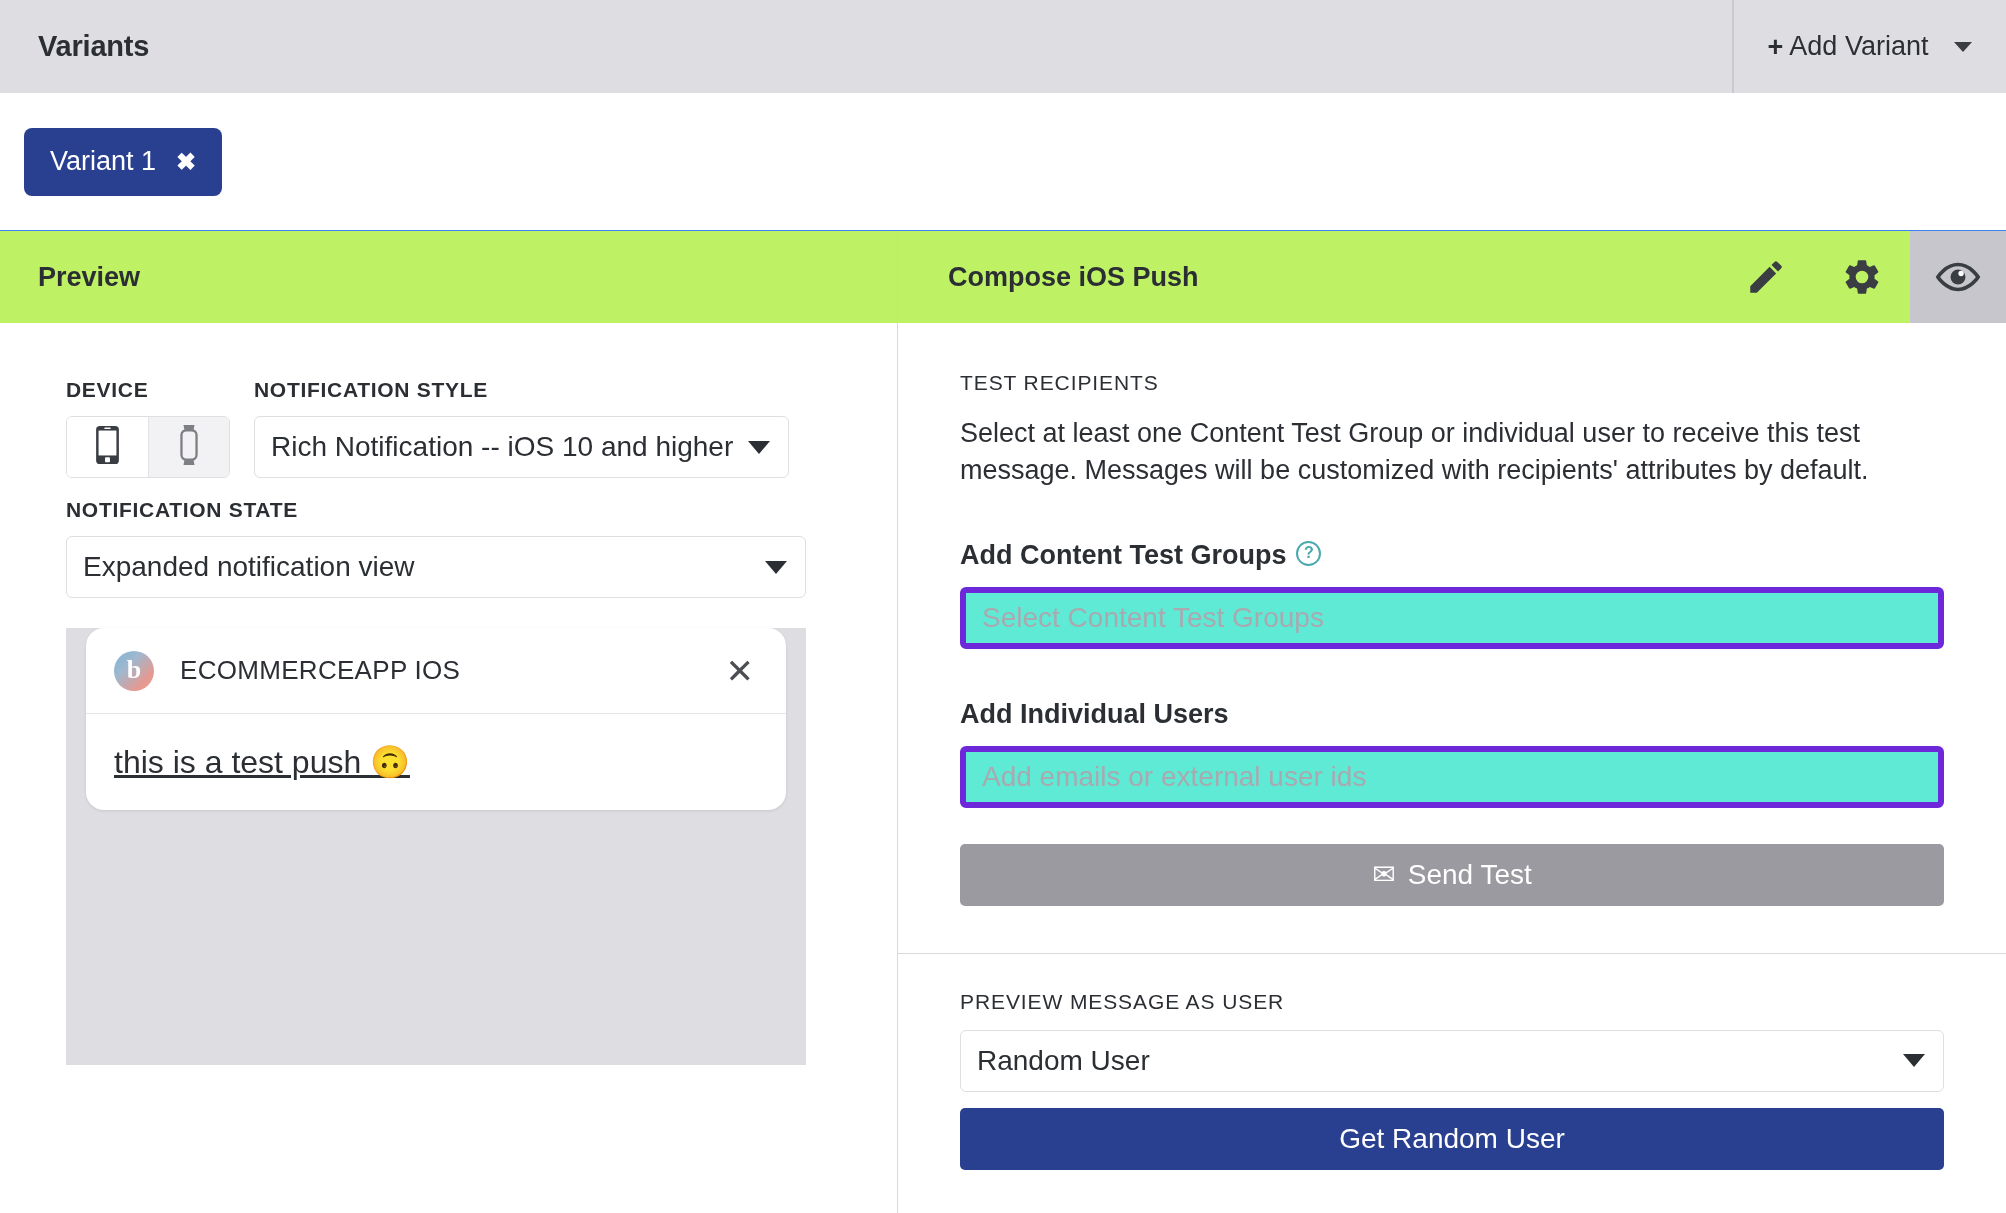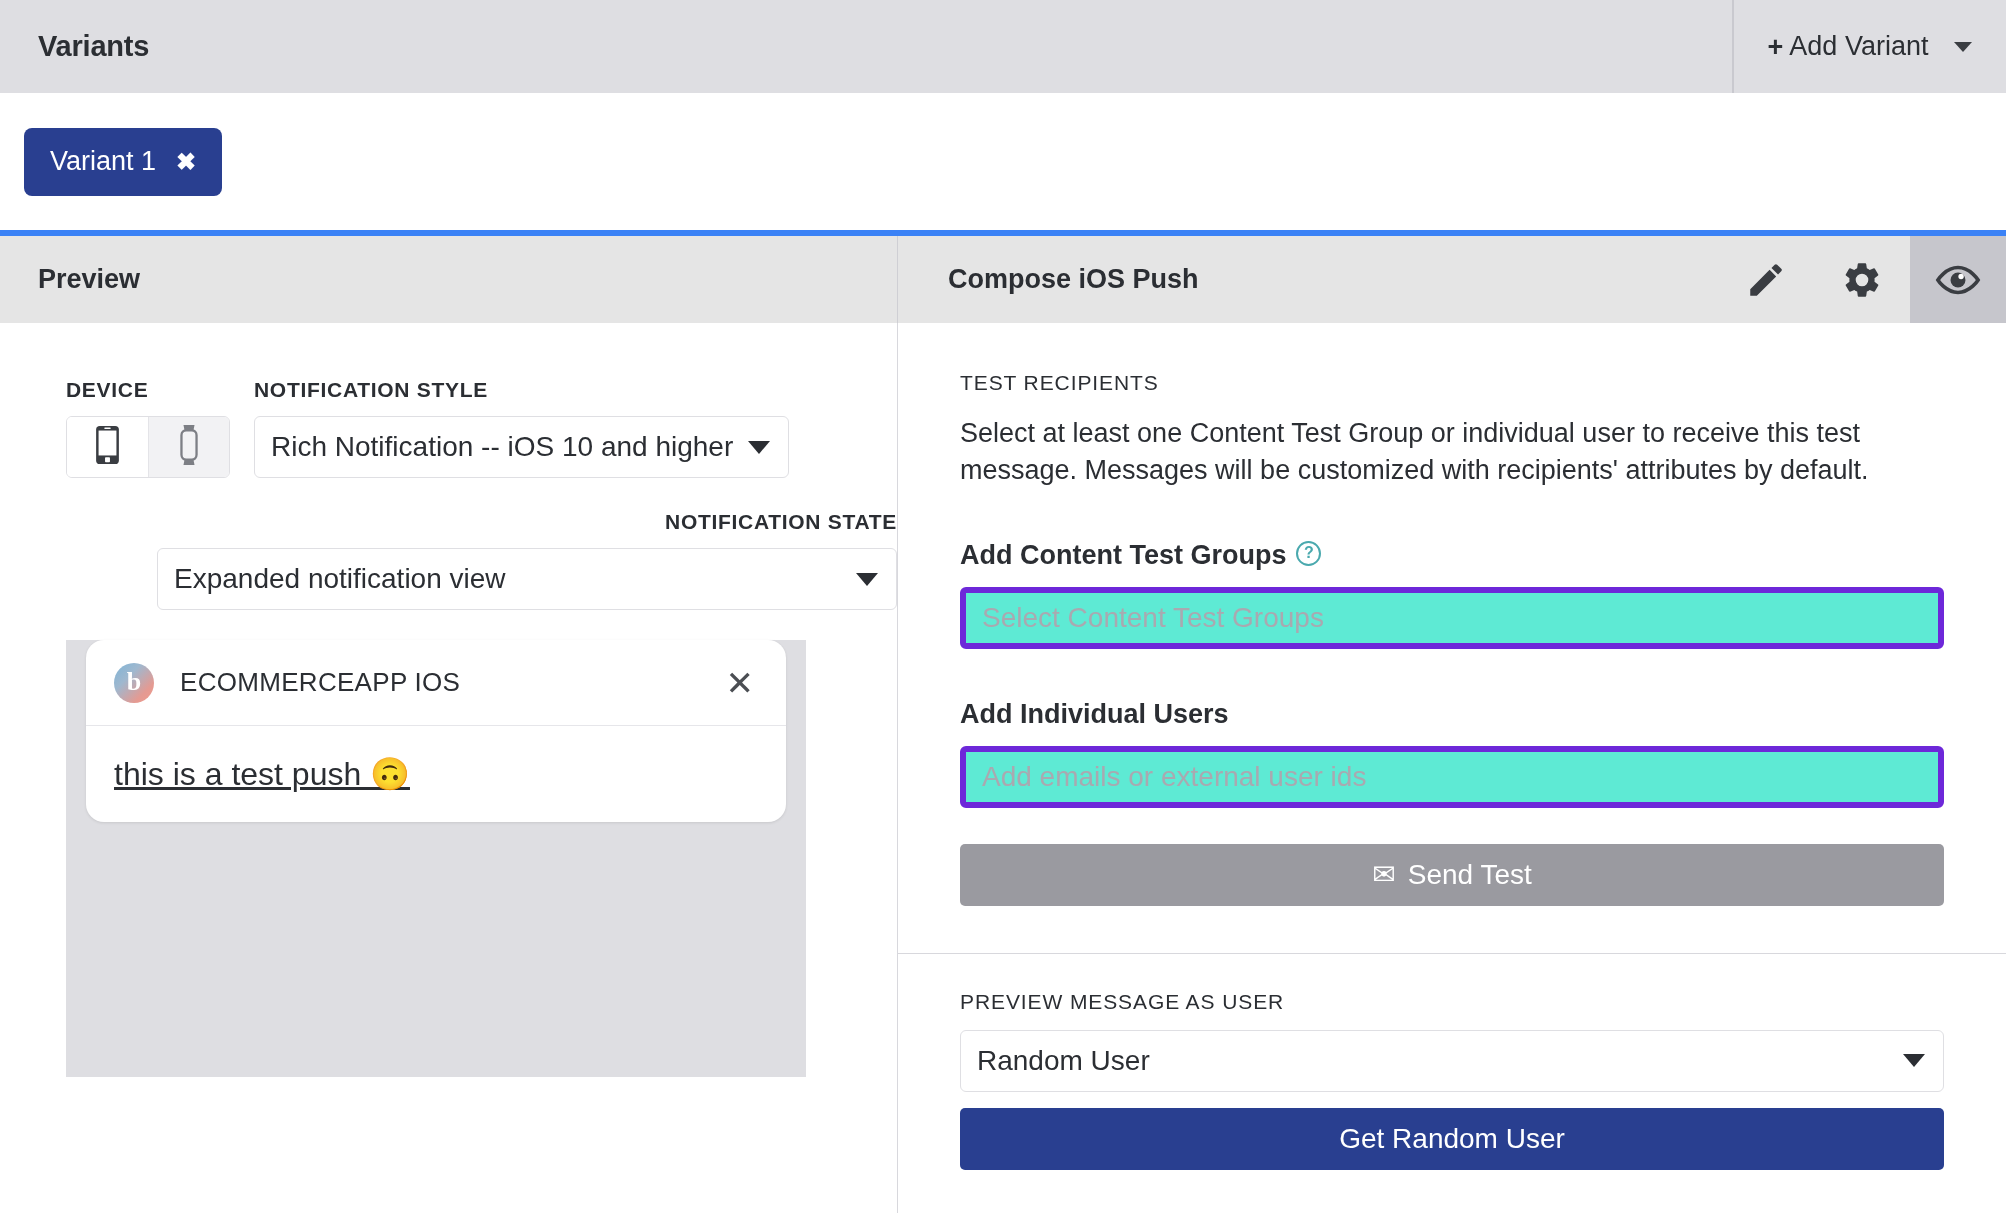--- a/index.html
+++ b/index.html
@@ -76,22 +76,22 @@
     align-items: center;
     gap: 20px;
     cursor: pointer;
   }
   .variant-chip-label { font-size: 27px; }
   .variant-chip-close { font-size: 24px; font-weight: bold; line-height: 1; }
 
   
   .section-bar {
     height: 93px;
-    background: #e5e5e5;
-    border-top: 6px solid #3b82f6;
+    background: #bef264;
+    border-top: 1px solid #3b82f6;
     display: flex;
     align-items: stretch;
     position: relative;
   }
   .section-bar .left-title {
     width: 898px;
     display: flex;
     align-items: center;
     padding-left: 38px;
     font-size: 27px;
@@ -190,25 +190,24 @@
   .caret-tri {
     width: 0; height: 0;
     border-left: 11px solid transparent;
     border-right: 11px solid transparent;
     border-top: 13px solid #2b2e33;
     flex: 0 0 auto;
   }
 
   .state-block {
     padding-left: 66px;
-    margin-top: 32px;
+    margin-top: 20px;
     display: flex;
     flex-direction: column;
     gap: 14px;
-    align-items: flex-end;
   }
   .select-box.state-sel { width: 740px; }
 
   
   .preview-canvas {
     margin: 30px 0 0 66px;
     width: 740px;
     height: 437px;
     background: #dedee2;
   }

